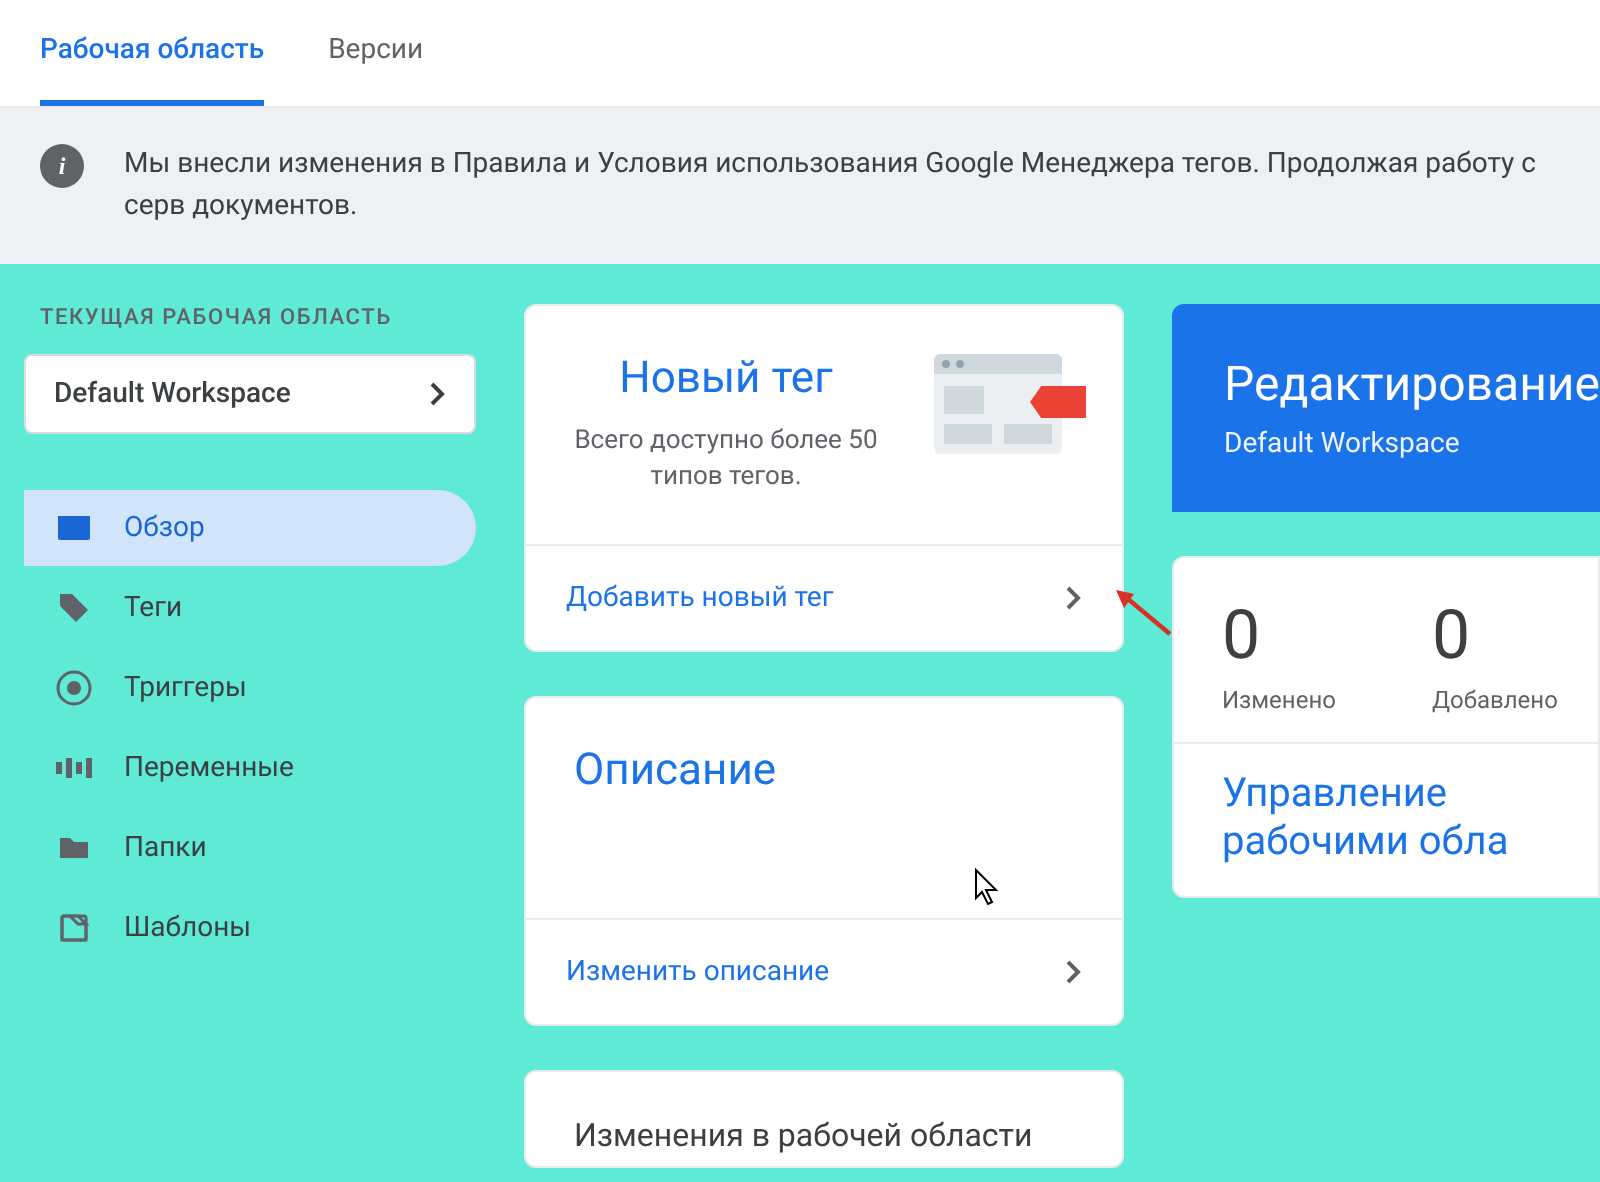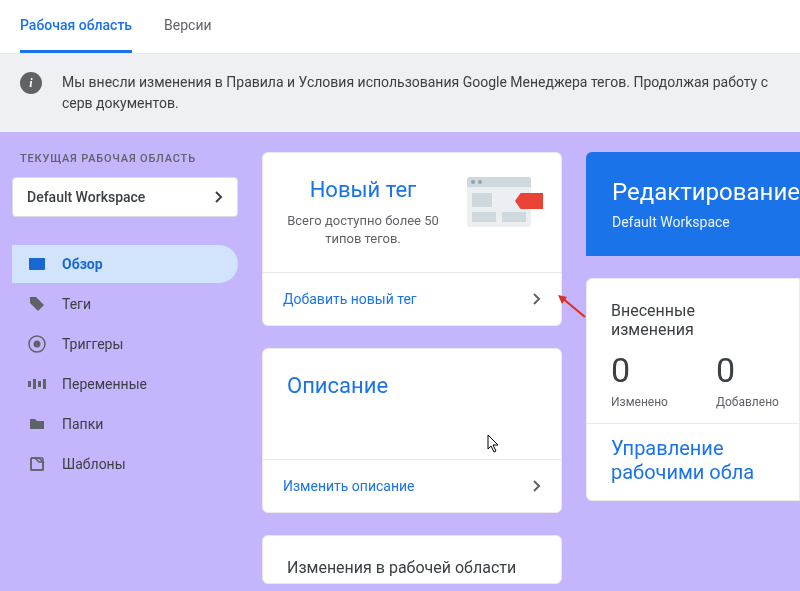--- a/index.html
+++ b/index.html
@@ -6,29 +6,29 @@
 body { background:#fff; width:800px; height:591px; overflow:hidden; }
 
 .tabs { display:flex; gap:32px; padding:0 20px; border-bottom:1px solid #e8eaed; background:#fff; height:54px; align-items:center; }
 .tab { color:#5f6368; font-size:14px; cursor:pointer; height:100%; display:flex; align-items:center; border-bottom:3px solid transparent; }
 .tab.active { color:#1a73e8; border-bottom-color:#1a73e8; font-weight:500; }
 
 .notice { background:#eef0f3; display:flex; padding:18px 20px; gap:20px; align-items:flex-start; }
 .notice-icon { width:22px; height:22px; border-radius:50%; background:#5f6368; color:#fff; display:flex; align-items:center; justify-content:center; font-size:12px; font-weight:bold; font-style:italic; flex-shrink:0; font-family:Georgia,serif; }
 .notice-text { color:#3c4043; font-size:14px; line-height:1.5; }
 
-.main { display:flex; background:#c4b5fd; height:calc(591px - 54px - 78px); }
+.main { display:flex; background:#5eead4; height:calc(591px - 54px - 78px); }
 
 .sidebar { width:250px; padding:20px 12px; }
 .ws-label { font-size:11px; letter-spacing:0.8px; color:#5f6368; font-weight:500; padding:0 8px 12px; }
 .ws-select { background:#fff; border:1px solid #dadce0; border-radius:4px; padding:11px 14px; display:flex; justify-content:space-between; align-items:center; cursor:pointer; margin-bottom:28px; }
 .ws-select-text { font-size:14px; color:#3c4043; font-weight:500; }
 
 .nav-item { display:flex; align-items:center; gap:16px; padding:10px 16px; border-radius:0 20px 20px 0; cursor:pointer; margin-bottom:2px; color:#3c4043; font-size:14px; }
-.nav-item.active { background:#d2e3fc; color:#1967d2; font-weight:700;margin-top:10px; }
+.nav-item.active { background:#d2e3fc; color:#1967d2; font-weight:400;margin-top:10px; }
 .nav-item.active .nav-icon { color:#1967d2; }
 .nav-icon { width:18px; height:18px; color:#5f6368; display:flex; align-items:center; justify-content:center; }
 
 .content { flex:1; padding:20px 0 20px 12px; display:flex; gap:24px; overflow:hidden; }
 .col-left { width:300px; }
 .col-right { flex:1; min-width:0; }
 
 .card { background:#fff; border:1px solid #e8eaed; border-radius:6px; margin-bottom:22px; }
 .card-body { padding:24px; display:flex; justify-content:space-between; gap:28px;text-align:center; }
 .card-title { color:#1a73e8; font-size:22px; font-weight:400; margin-bottom:10px; }
@@ -196,21 +196,20 @@
       </div>
     </div>
 
     <div class="col-right">
       <div class="blue-card">
         <div class="blue-title">Редактирование</div>
         <div class="blue-sub">Default Workspace</div>
       </div>
 
       <div class="stats-card">
-        <div class="stats-title">Внесенные изменения</div>
         <div class="stats-row">
           <div class="stat">
             <div class="stat-num">0</div>
             <div class="stat-lbl">Изменено</div>
           </div>
           <div class="stat">
             <div class="stat-num">0</div>
             <div class="stat-lbl">Добавлено</div>
           </div>
 

